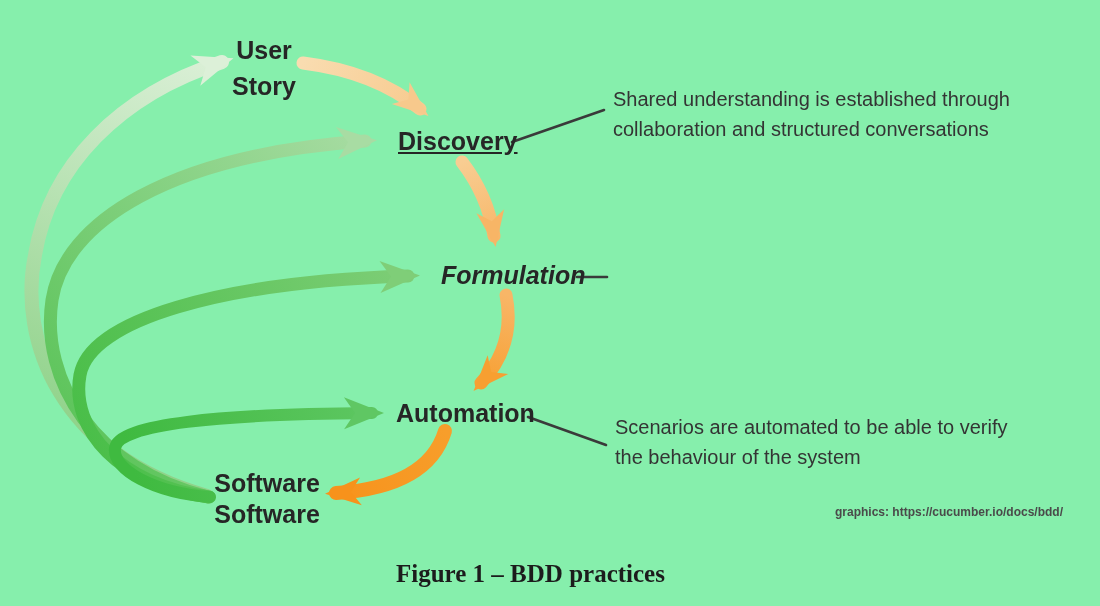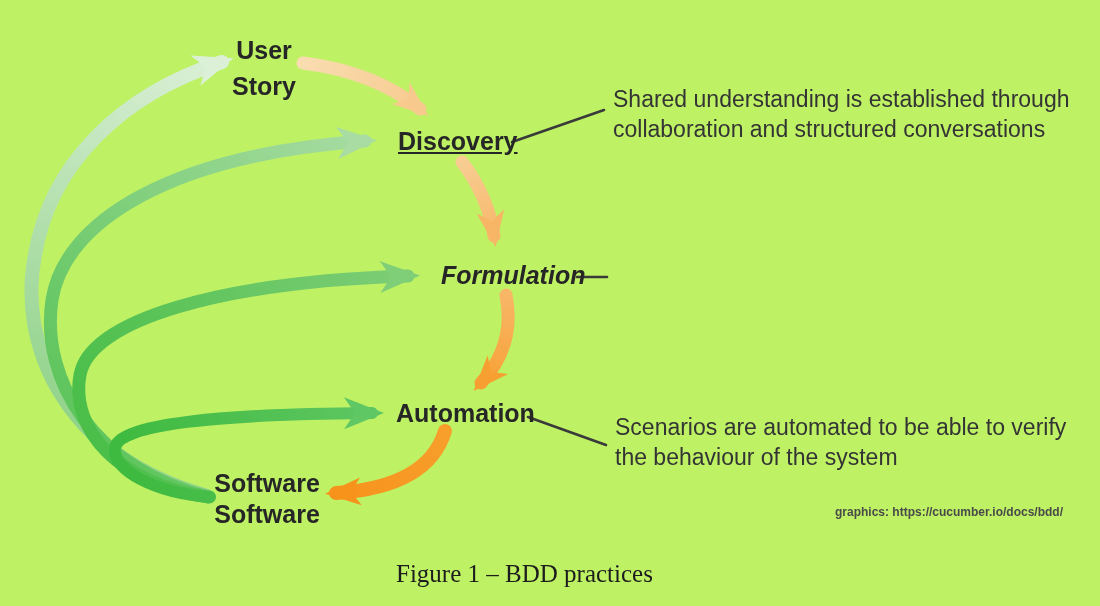--- a/index.html
+++ b/index.html
@@ -5,21 +5,21 @@
   html, body {
     margin: 0;
     padding: 0;
     background: #ffffff;
     font-family: "Liberation Sans", sans-serif;
   }
   .canvas {
     position: relative;
     width: 1100px;
     height: 606px;
-    background: #bef264;
+    background: #86efac;
     overflow: hidden;
   }
   .arrow-layer {
     position: absolute;
     left: 0; top: 0;
     width: 1100px; height: 606px;
   }
   .node-label {
     position: absolute;
     font-weight: bold;
@@ -27,35 +27,35 @@
     font-size: 25px;
     line-height: 26px;
     white-space: nowrap;
   }
   .node-label.center {
     text-align: center;
   }
   .annotation {
     position: absolute;
     color: #343434;
-    font-size: 23px;
+    font-size: 20px;
     line-height: 30px;
     white-space: nowrap;
   }
   .credit {
     position: absolute;
     color: #4a4a4a;
     font-size: 12px;
     font-weight: 600;
     white-space: nowrap;
   }
   .caption {
     position: absolute;
     font-family: "Liberation Serif", serif;
-    font-weight: normal;
+    font-weight: bold;
     color: #1c1c1c;
     font-size: 25px;
     white-space: nowrap;
   }
 </style>
 </head>
 <body>
 
 <div class="canvas">
 

